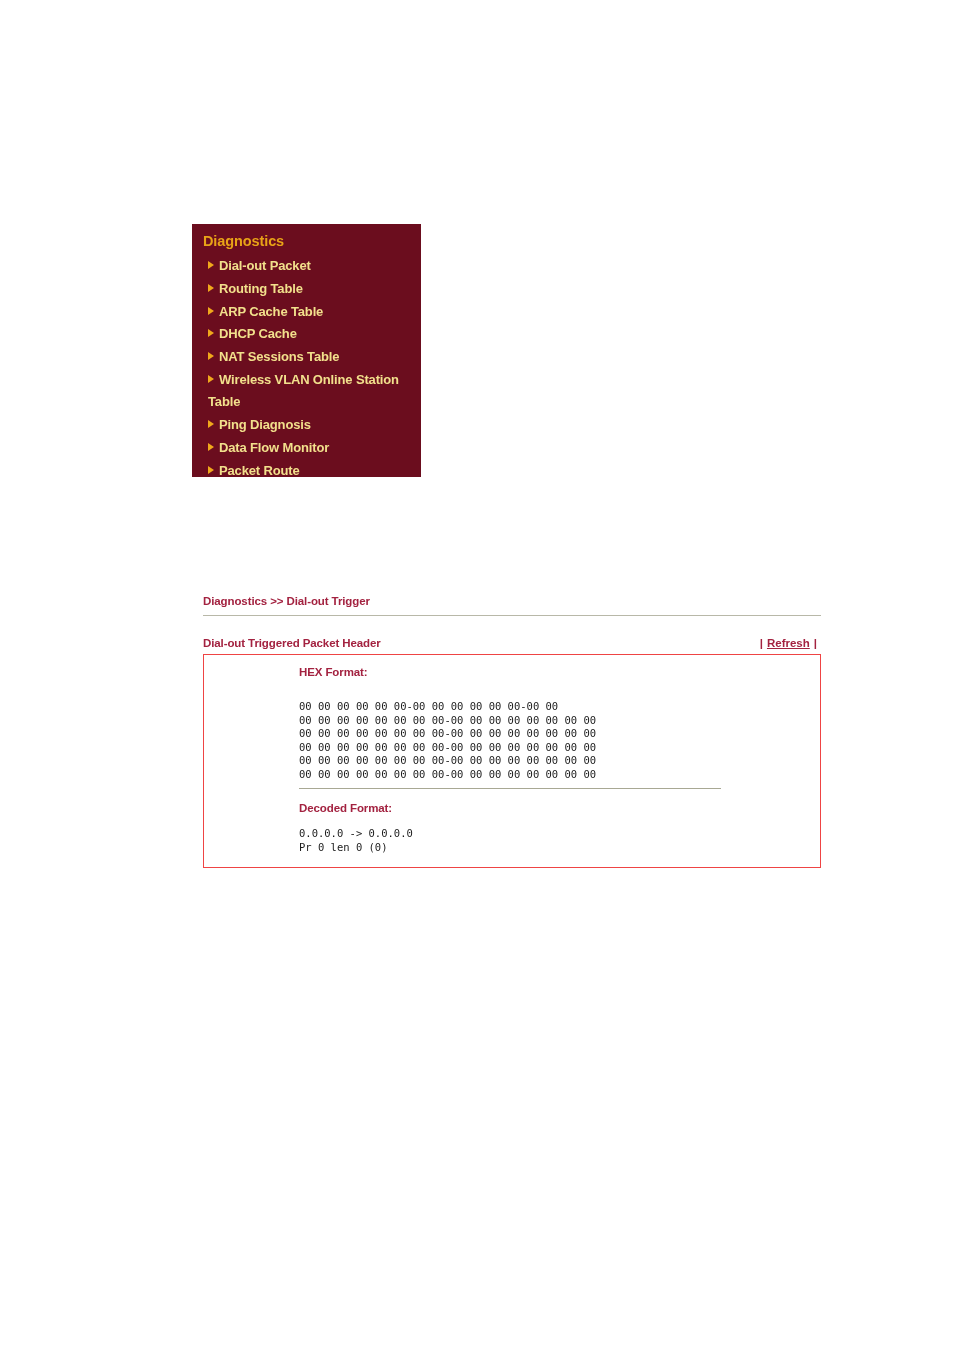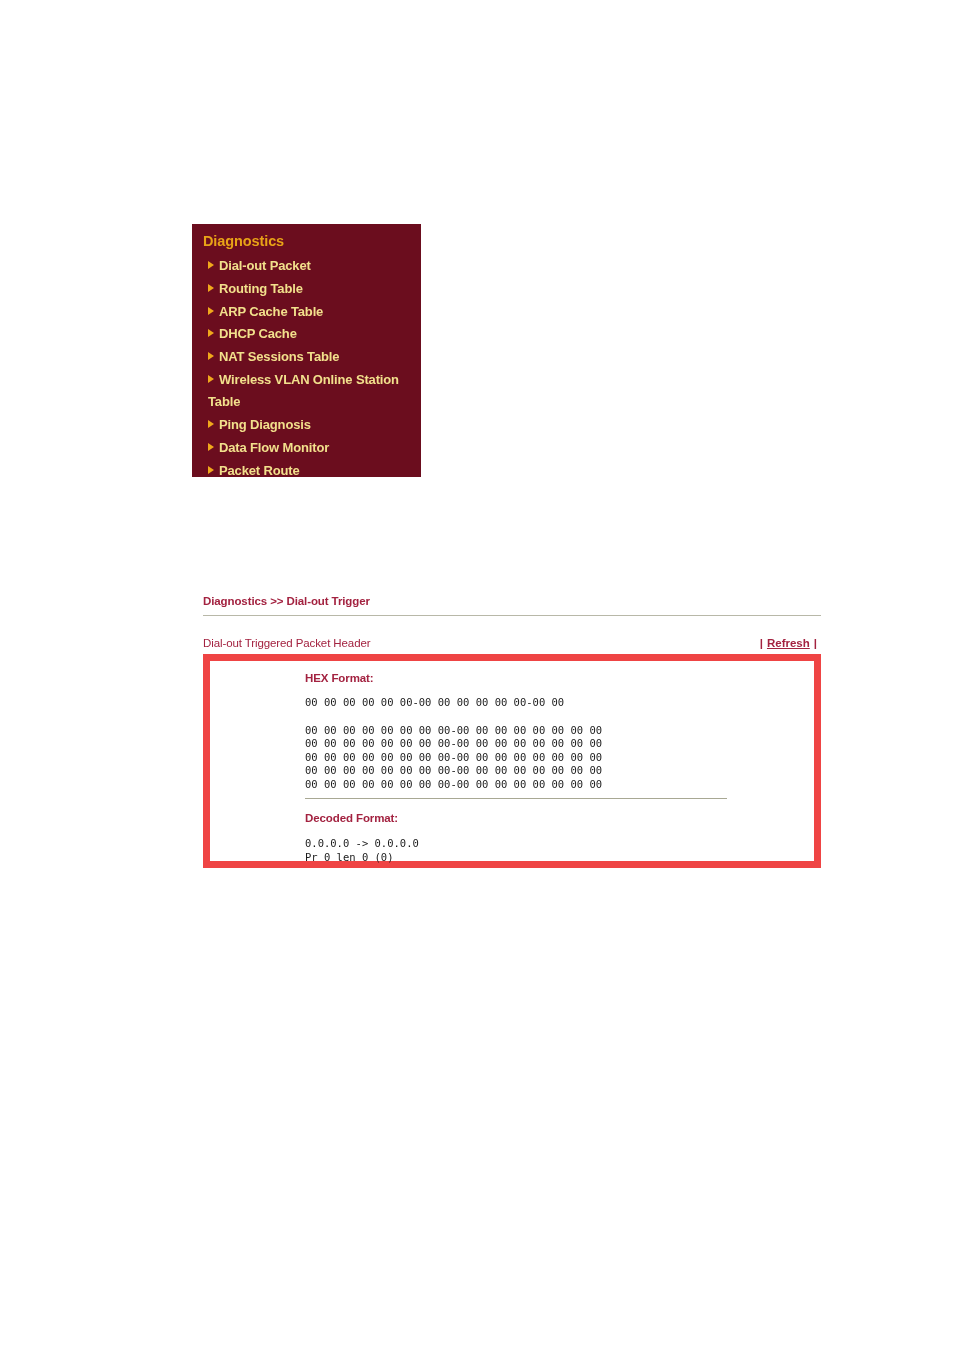--- a/index.html
+++ b/index.html
@@ -90,21 +90,21 @@
     left: 203px;
     top: 637px;
     width: 618px;
     display: flex;
     align-items: baseline;
     justify-content: space-between;
   }
   #section-title {
     color: #A32240;
     font-size: 11.5px;
-    font-weight: normal;
+    font-weight: bold;
     letter-spacing: -0.1px;
     white-space: nowrap;
   }
   #section-actions {
     color: #A32240;
     font-size: 11.5px;
     font-weight: bold;
     white-space: nowrap;
   }
   #section-actions .pipe { color: #A32240; padding: 0 4px; }
@@ -116,21 +116,21 @@
     cursor: pointer;
   }
 
   
   #packet-panel {
     position: absolute;
     left: 203px;
     top: 654px;
     width: 618px;
     height: 214px;
-    border: 7px solid #ef4444;
+    border: 1px solid #ef4444;
     background: #ffffff;
     box-sizing: border-box;
   }
   #packet-inner {
     padding: 9px 0 0 95px;
   }
   .sub-head {
     color: #A32240;
     font-size: 11.5px;
     font-weight: bold;
@@ -139,22 +139,22 @@
     margin: 0;
   }
   .hex-line {
     font-family: "DejaVu Sans Mono", "Liberation Mono", monospace;
     font-size: 10.5px;
     color: #1a1a1a;
     line-height: 13.6px;
     letter-spacing: 0px;
     white-space: pre;
   }
-  #hex-first { margin-top: 10px; }
-  #hex-block { margin-top: 14px; }
+  #hex-first { margin-top: 20px; }
+  #hex-block { }
   #hex-rule {
     margin-top: 6px;
     width: 422px;
     height: 1px;
     background: #A8A894;
   }
   #decoded-head { margin-top: 11px; }
   #decoded-lines { margin-top: 10px; }
   .dec-line {
     font-family: "DejaVu Sans Mono", "Liberation Mono", monospace;

